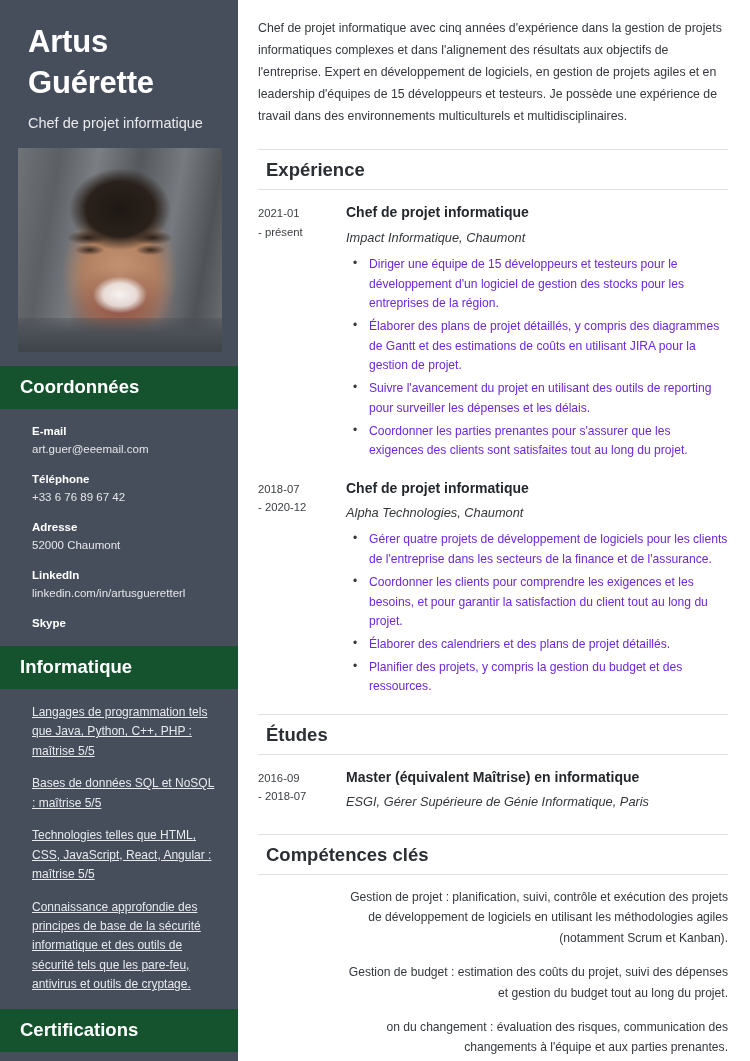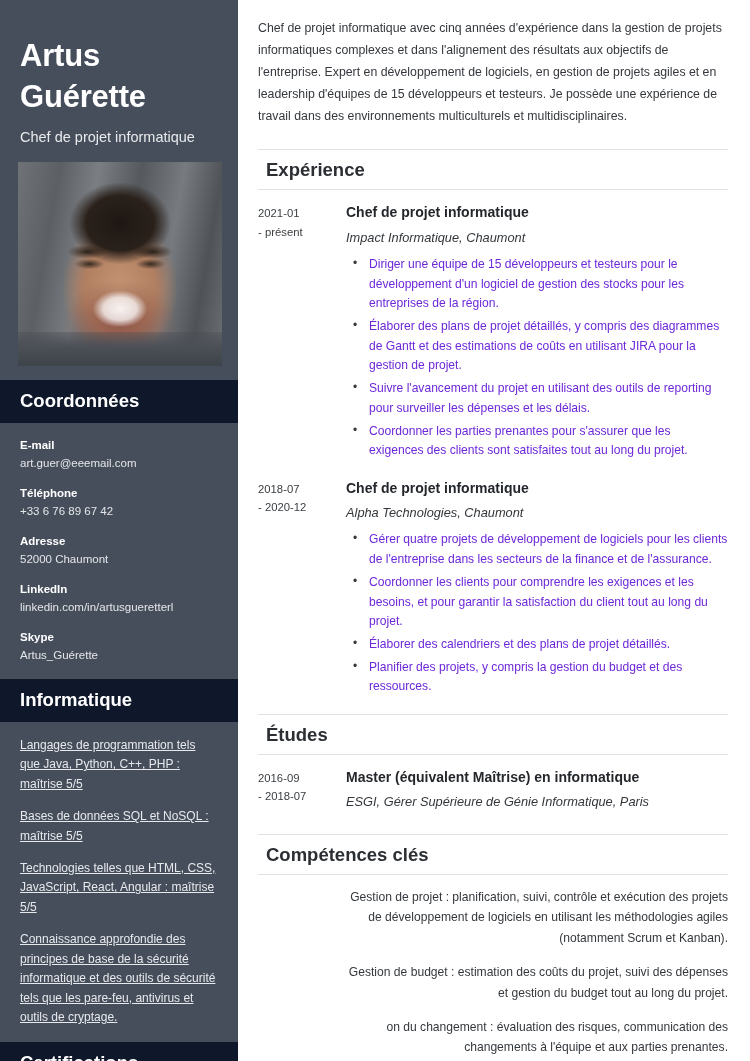--- a/index.html
+++ b/index.html
@@ -18,21 +18,21 @@
   }
 
   
   .sidebar {
     width: 238px;
     flex: 0 0 238px;
     background: #464e5c;
     color: #ffffff;
     padding-bottom: 40px;
   }
-  .name-block { padding: 36px 20px 0 20px; }
+  .name-block { padding: 22px 20px 0 20px; margin-left: 8px; }
   .name {
     font-size: 31px;
     font-weight: bold;
     line-height: 1.32;
     letter-spacing: -0.2px;
     color: #ffffff;
   }
   .job-title {
     font-size: 14.5px;
     line-height: 1.5;
@@ -66,32 +66,32 @@
   .photo::after {
     
     content: "";
     position: absolute;
     left: 0; right: 0; bottom: 0;
     height: 34px;
     background: linear-gradient(180deg, rgba(72,76,82,0.35) 0%, #4b4f56 45%, #3f434a 100%);
   }
 
   .section-band {
-    background: #0f172a;
+    background: #14532d;
     padding: 9px 20px 9px 20px;
     margin-top: 0;
   }
   .section-band.gap { margin-top: 14px; }
   .section-band h2 {
     font-size: 18.5px;
     font-weight: bold;
     color: #ffffff;
     line-height: 1.35;
   }
-  .sidebar-body { padding: 14px 20px 0 20px; }
+  .sidebar-body { padding: 14px 20px 0 32px; }
 
   .contact-item { margin-bottom: 12px; }
   .contact-label {
     font-size: 11.5px;
     font-weight: bold;
     color: #ffffff;
     line-height: 1.5;
   }
   .contact-value {
     font-size: 11.5px;
@@ -228,21 +228,20 @@
       <div class="contact-item">
         <div class="contact-label">Adresse</div>
         <div class="contact-value">52000 Chaumont</div>
       </div>
       <div class="contact-item">
         <div class="contact-label">LinkedIn</div>
         <div class="contact-value">linkedin.com/in/artusgueretterl</div>
       </div>
       <div class="contact-item">
         <div class="contact-label">Skype</div>
-        <div class="contact-value">Artus_Guérette</div>
       </div>
     </div>
 
     <div class="section-band gap">
       <h2>Informatique</h2>
     </div>
     <div class="sidebar-body">
       <div class="skill-item">Langages de programmation tels que Java, Python, C++, PHP : maîtrise 5/5</div>
       <div class="skill-item">Bases de données SQL et NoSQL : maîtrise 5/5</div>
       <div class="skill-item">Technologies telles que HTML, CSS, JavaScript, React, Angular : maîtrise 5/5</div>

